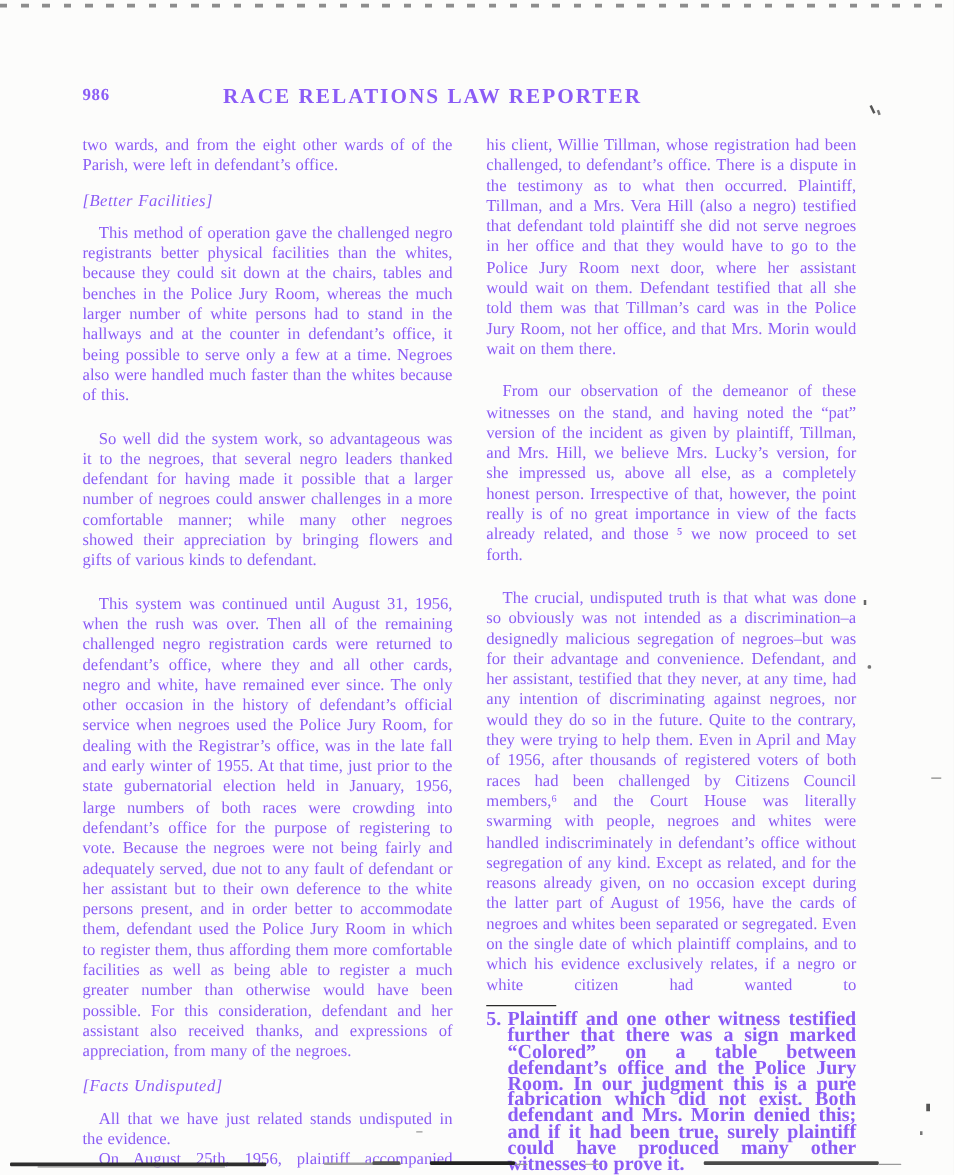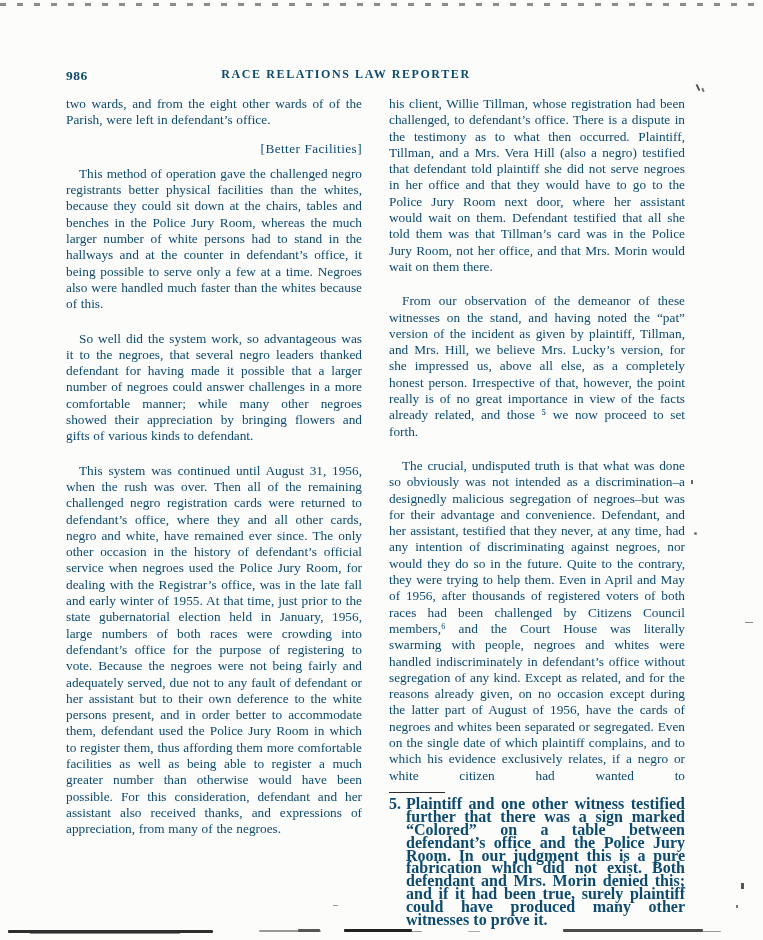--- a/index.html
+++ b/index.html
@@ -3,50 +3,50 @@
 <meta charset="utf-8">
 <style>
   html,body{margin:0;padding:0;}
   body{
     width:763px;height:940px;overflow:hidden;
     background:#f4f4f2;
     font-family:"Liberation Serif","DejaVu Serif",serif;
   }
   .page{
     position:relative;width:763px;height:940px;
-    background:#fcfcfb;color:#0c4a6e;
+    background:#fcfcfb;color:#8b5cf6;
   }
   
   .top-dashes{
     position:absolute;top:3px;left:0;width:763px;height:3px;
     background:repeating-linear-gradient(90deg,#8d8d8d 0 6px,transparent 6px 17px);
   }
   .header{position:absolute;top:67px;left:66px;width:620px;height:20px;}
   .page-num{
     position:absolute;left:0;top:1px;
     font-weight:bold;font-size:13.5px;letter-spacing:.5px;
   }
   .running-title{
     position:absolute;left:0;top:0;width:560px;text-align:center;
-    font-weight:bold;font-size:12px;letter-spacing:1.6px;white-space:nowrap;
+    font-weight:bold;font-size:17px;letter-spacing:1.6px;white-space:nowrap;
   }
   .col{
-    position:absolute;top:96px;width:296px;
+    position:absolute;top:108px;width:296px;
     font-size:13.3px;line-height:16.3px;text-align:justify;
     word-spacing:.4px;
   }
   .col-left{left:66px;}
   .col-right{left:389px;}
   p.body-para{margin:0;text-indent:13px;}
   p.cont{text-indent:0;}
   p.sp{margin-top:18px;}
   .justify-last{text-align-last:justify;}
   .bracket-heading{
-    margin:12px 0 9px 0;font-size:13.3px;
-    font-weight:normal;letter-spacing:.4px;text-align:right;text-indent:0;
+    margin:12px 0 9px 0;font-size:13.3px;font-style:italic;
+    font-weight:normal;letter-spacing:.4px;text-align:left;text-indent:0;
   }
   .fn-rule{
     width:56px;border:none;border-top:1.5px solid #2a2a2a;
     margin:8px 0 5px 0;
   }
   .footnotes{
     font-size:16px;line-height:12.9px;font-weight:bold;
     word-spacing:.2px;
   }
   .footnote{margin:0 0 2px 0;padding-left:17px;text-indent:-17px;text-align:justify;}
@@ -84,20 +84,23 @@
     <span class="page-num">986</span>
     <div class="running-title">RACE RELATIONS LAW REPORTER</div>
   </div>
 
   <div class="col col-left">
     <p class="body-para cont">two wards, and from the eight other wards of of the Parish, were left in defendant’s office.</p>
     <h3 class="bracket-heading">[Better Facilities]</h3>
     <p class="body-para">This method of operation gave the challenged negro registrants better physical facilities than the whites, because they could sit down at the chairs, tables and benches in the Police Jury Room, whereas the much larger number of white persons had to stand in the hallways and at the counter in defendant’s office, it being possible to serve only a few at a time. Negroes also were handled much faster than the whites because of this.</p>
     <p class="body-para sp">So well did the system work, so advantageous was it to the negroes, that several negro leaders thanked defendant for having made it possible that a larger number of negroes could answer challenges in a more comfortable manner; while many other negroes showed their appreciation by bringing flowers and gifts of various kinds to defendant.</p>
     <p class="body-para sp">This system was continued until August 31, 1956, when the rush was over. Then all of the remaining challenged negro registration cards were returned to defendant’s office, where they and all other cards, negro and white, have remained ever since. The only other occasion in the history of defendant’s official service when negroes used the Police Jury Room, for dealing with the Registrar’s office, was in the late fall and early winter of 1955. At that time, just prior to the state gubernatorial election held in January, 1956, large numbers of both races were crowding into defendant’s office for the purpose of registering to vote. Because the negroes were not being fairly and adequately served, due not to any fault of defendant or her assistant but to their own deference to the white persons present, and in order better to accommodate them, defendant used the Police Jury Room in which to register them, thus affording them more comfortable facilities as well as being able to register a much greater number than otherwise would have been possible. For this consideration, defendant and her assistant also received thanks, and expressions of appreciation, from many of the negroes.</p>
+    <h3 class="bracket-heading">[Facts Undisputed]</h3>
+    <p class="body-para">All that we have just related stands undisputed in the evidence.</p>
+    <p class="body-para justify-last">On August 25th, 1956, plaintiff accompanied</p>
   </div>
 
   <div class="col col-right">
     <p class="body-para cont">his client, Willie Tillman, whose registration had been challenged, to defendant’s office. There is a dispute in the testimony as to what then occurred. Plaintiff, Tillman, and a Mrs. Vera Hill (also a negro) testified that defendant told plaintiff she did not serve negroes in her office and that they would have to go to the Police Jury Room next door, where her assistant would wait on them. Defendant testified that all she told them was that Tillman’s card was in the Police Jury Room, not her office, and that Mrs. Morin would wait on them there.</p>
     <p class="body-para sp">From our observation of the demeanor of these witnesses on the stand, and having noted the “pat” version of the incident as given by plaintiff, Tillman, and Mrs. Hill, we believe Mrs. Lucky’s version, for she impressed us, above all else, as a completely honest person. Irrespective of that, however, the point really is of no great importance in view of the facts already related, and those ⁵ we now proceed to set forth.</p>
     <p class="body-para sp justify-last">The crucial, undisputed truth is that what was done so obviously was not intended as a discrimination–a designedly malicious segregation of negroes–but was for their advantage and convenience. Defendant, and her assistant, testified that they never, at any time, had any intention of discriminating against negroes, nor would they do so in the future. Quite to the contrary, they were trying to help them. Even in April and May of 1956, after thousands of registered voters of both races had been challenged by Citizens Council members,⁶ and the Court House was literally swarming with people, negroes and whites were handled indiscriminately in defendant’s office without segregation of any kind. Except as related, and for the reasons already given, on no occasion except during the latter part of August of 1956, have the cards of negroes and whites been separated or segregated. Even on the single date of which plaintiff complains, and to which his evidence exclusively relates, if a negro or white citizen had wanted to</p>
 
     <hr class="fn-rule">
 
     <div class="footnotes">

